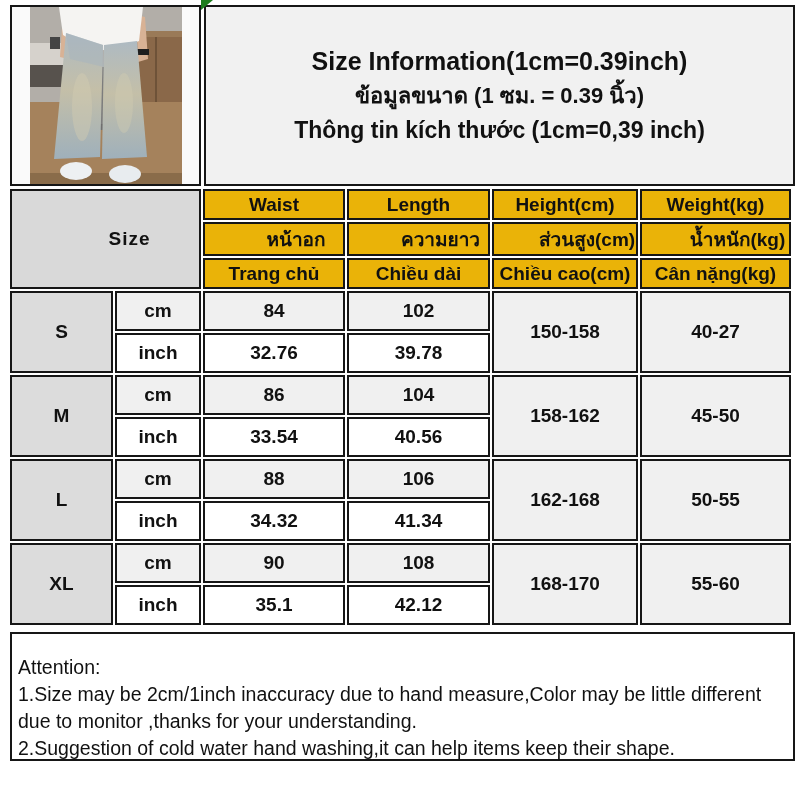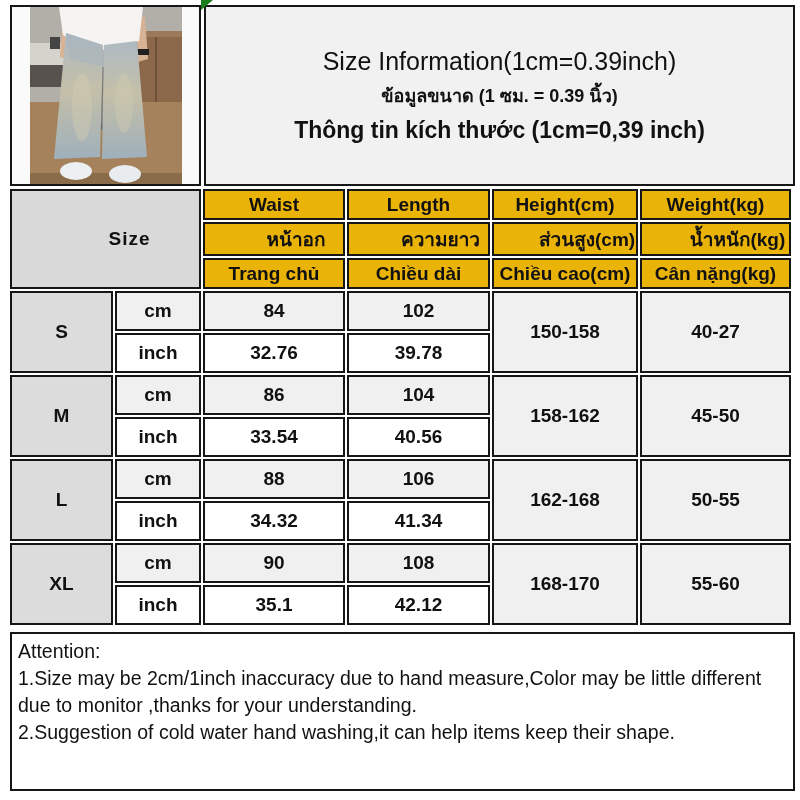--- a/index.html
+++ b/index.html
@@ -14,22 +14,22 @@
   .top-row { display: flex; gap: 3px; height: 181px; margin-bottom: 3px; }
   .bcell { border: 2px solid #161616; }
   .photo-cell {
     flex: 0 0 191px; background: #fafafa;
     display: flex; align-items: center; justify-content: center; overflow: hidden;
   }
   .title-cell {
     flex: 1; background: #f1f1f1; position: relative;
     display: flex; flex-direction: column; align-items: center; justify-content: center;
   }
-  .title-en { font-size: 25px; font-weight: 400; line-height: 36px; }
-  .title-th { font-size: 18px; font-weight: 700; line-height: 34px; }
+  .title-en { font-size: 25px; font-weight: 700; line-height: 36px; }
+  .title-th { font-size: 22px; font-weight: 700; line-height: 34px; }
   .title-vi { font-size: 23px; font-weight: 700; line-height: 35px; }
   .corner-tri {
     position: absolute; left: 191px; top: -5px; width: 12px; height: 10px;
     background: #1c7c1c; clip-path: polygon(0 0, 100% 0, 0 100%); z-index: 3;
   }
 
   
   table.size-table {
     border-collapse: separate; border-spacing: 2px;
     table-layout: fixed; margin-left: -2px; margin-top: -2px;
@@ -44,21 +44,21 @@
   td.sz       { background: #dcdcdc; font-size: 21px; }
   td.unit     { background: #f0f0f0; height: 40px; }
   td.unit-in  { background: #ffffff; }
   td.val-cm   { background: #f0f0f0; }
   td.val-in   { background: #ffffff; }
   td.range    { background: #f0f0f0; }
 
   
   .attention {
     margin-top: 5px; border: 2px solid #161616; background: #ffffff;
-    height: 159px; padding: 4px 6px; font-size: 19.5px; font-weight: 400;
+    height: 129px; padding: 20px 6px; font-size: 19.5px; font-weight: 400;
     line-height: 27px;
   }
 </style>
 </head>
 <body>
 
 <div class="sheet">
 
   <div class="corner-tri"></div>
 

